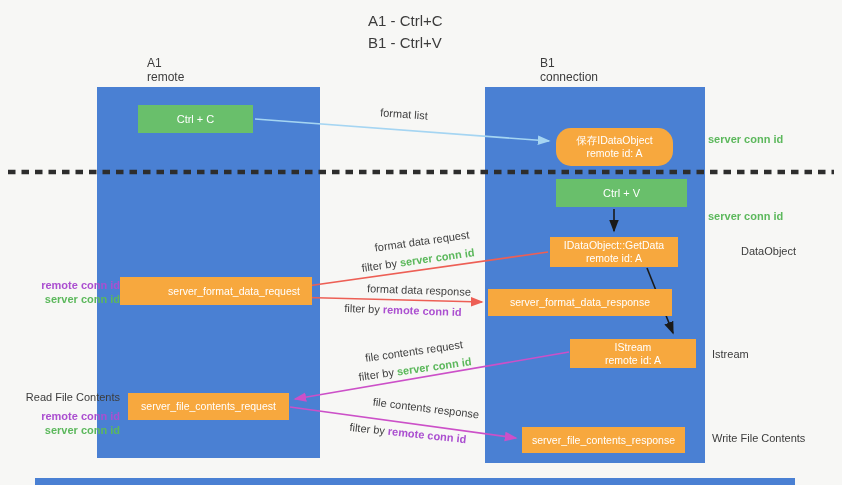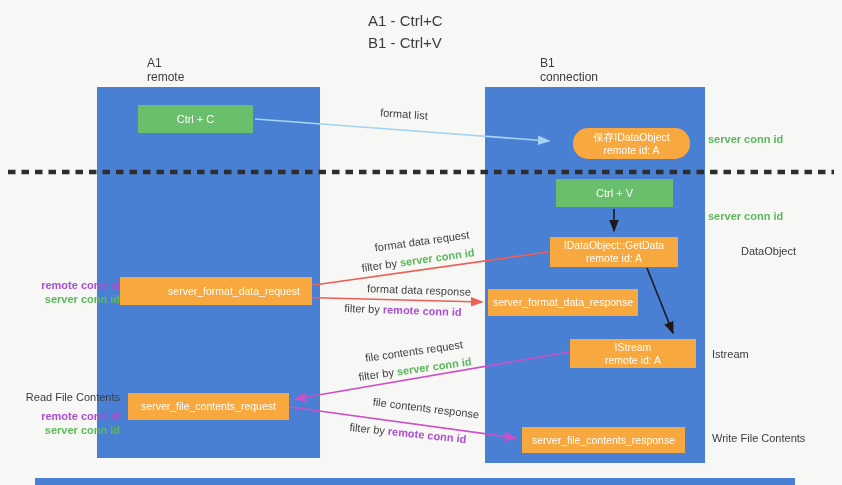--- a/index.html
+++ b/index.html
@@ -70,35 +70,35 @@
     <line x1="548" y1="252" x2="293" y2="288" stroke="#ed5f55" stroke-width="1.6" marker-end="url(#ah-red)"></line>
     <line x1="287" y1="297" x2="482" y2="302" stroke="#ed5f55" stroke-width="1.6" marker-end="url(#ah-red)"></line>
     <line x1="647" y1="268" x2="673" y2="333" stroke="#1a1a1a" stroke-width="1.6" marker-end="url(#ah-blk)"></line>
     <line x1="569" y1="352" x2="295" y2="399" stroke="#cc50c8" stroke-width="1.6" marker-end="url(#ah-mag)"></line>
     <line x1="290" y1="407" x2="516" y2="438" stroke="#cc50c8" stroke-width="1.6" marker-end="url(#ah-mag)"></line>
   </svg>
 
   <div class="abs node green" style="left:138px;top:105px;width:115px;height:28px;">
     <div>Ctrl + C</div>
   </div>
-  <div class="abs node orange" style="left:573px;top:128px;width:117px;height:31px;border-radius:15px;">
+  <div class="abs node orange" style="left:556px;top:128px;width:117px;height:38px;border-radius:15px;">
     <div>保存IDataObject</div>
     <div>remote id: A</div>
   </div>
-  <div class="abs node green" style="left:556px;top:179px;width:117px;height:28px;">
+  <div class="abs node green" style="left:556px;top:179px;width:131px;height:28px;">
     <div>Ctrl + V</div>
   </div>
   <div class="abs node orange" style="left:550px;top:237px;width:128px;height:30px;">
     <div>IDataObject::GetData</div>
     <div>remote id: A</div>
   </div>
   <div class="abs node orange" style="left:120px;top:277px;width:156px;height:28px;padding-left:36px;">
     <div>server_format_data_request</div>
   </div>
-  <div class="abs node orange" style="left:488px;top:289px;width:150px;height:27px;">
+  <div class="abs node orange" style="left:488px;top:289px;width:184px;height:27px;">
     <div>server_format_data_response</div>
   </div>
   <div class="abs node orange" style="left:570px;top:339px;width:126px;height:29px;">
     <div>IStream</div>
     <div>remote id: A</div>
   </div>
   <div class="abs node orange" style="left:128px;top:393px;width:161px;height:27px;">
     <div>server_file_contents_request</div>
   </div>
   <div class="abs node orange" style="left:522px;top:427px;width:163px;height:26px;">

